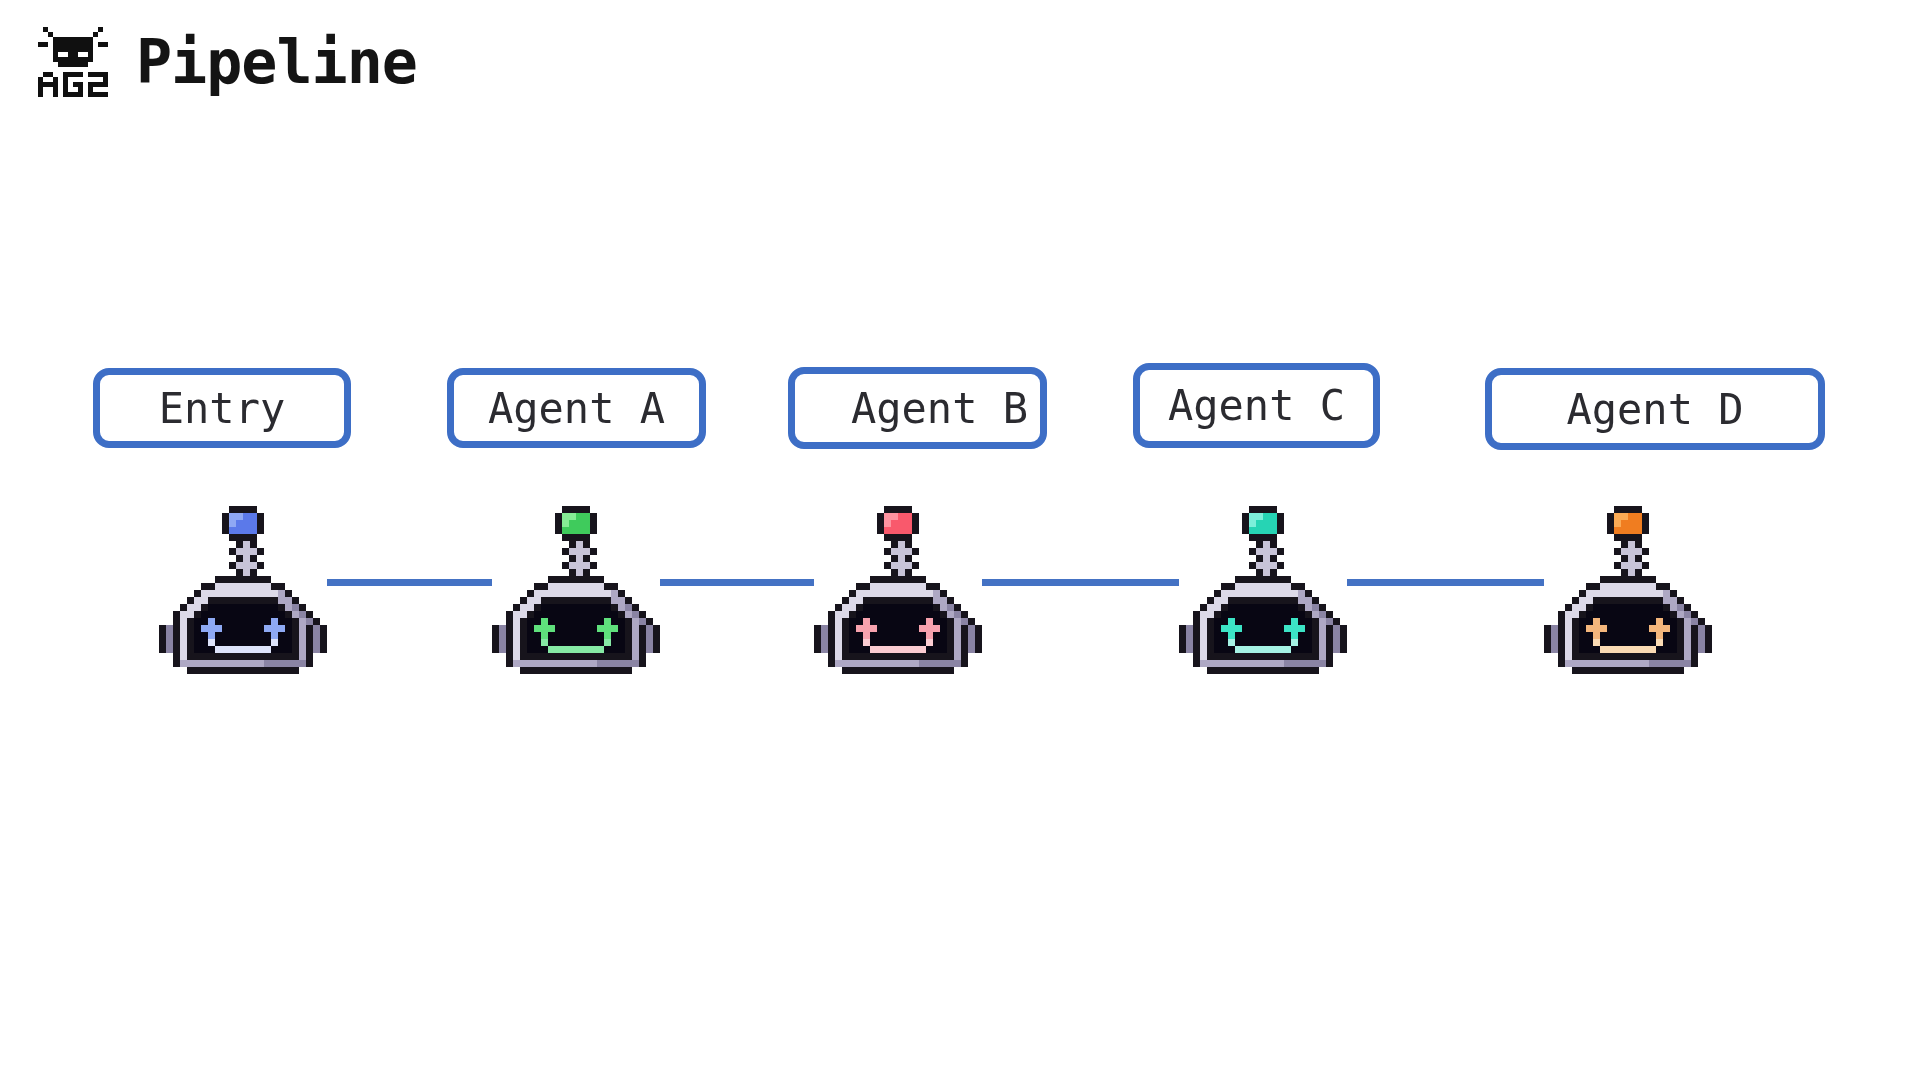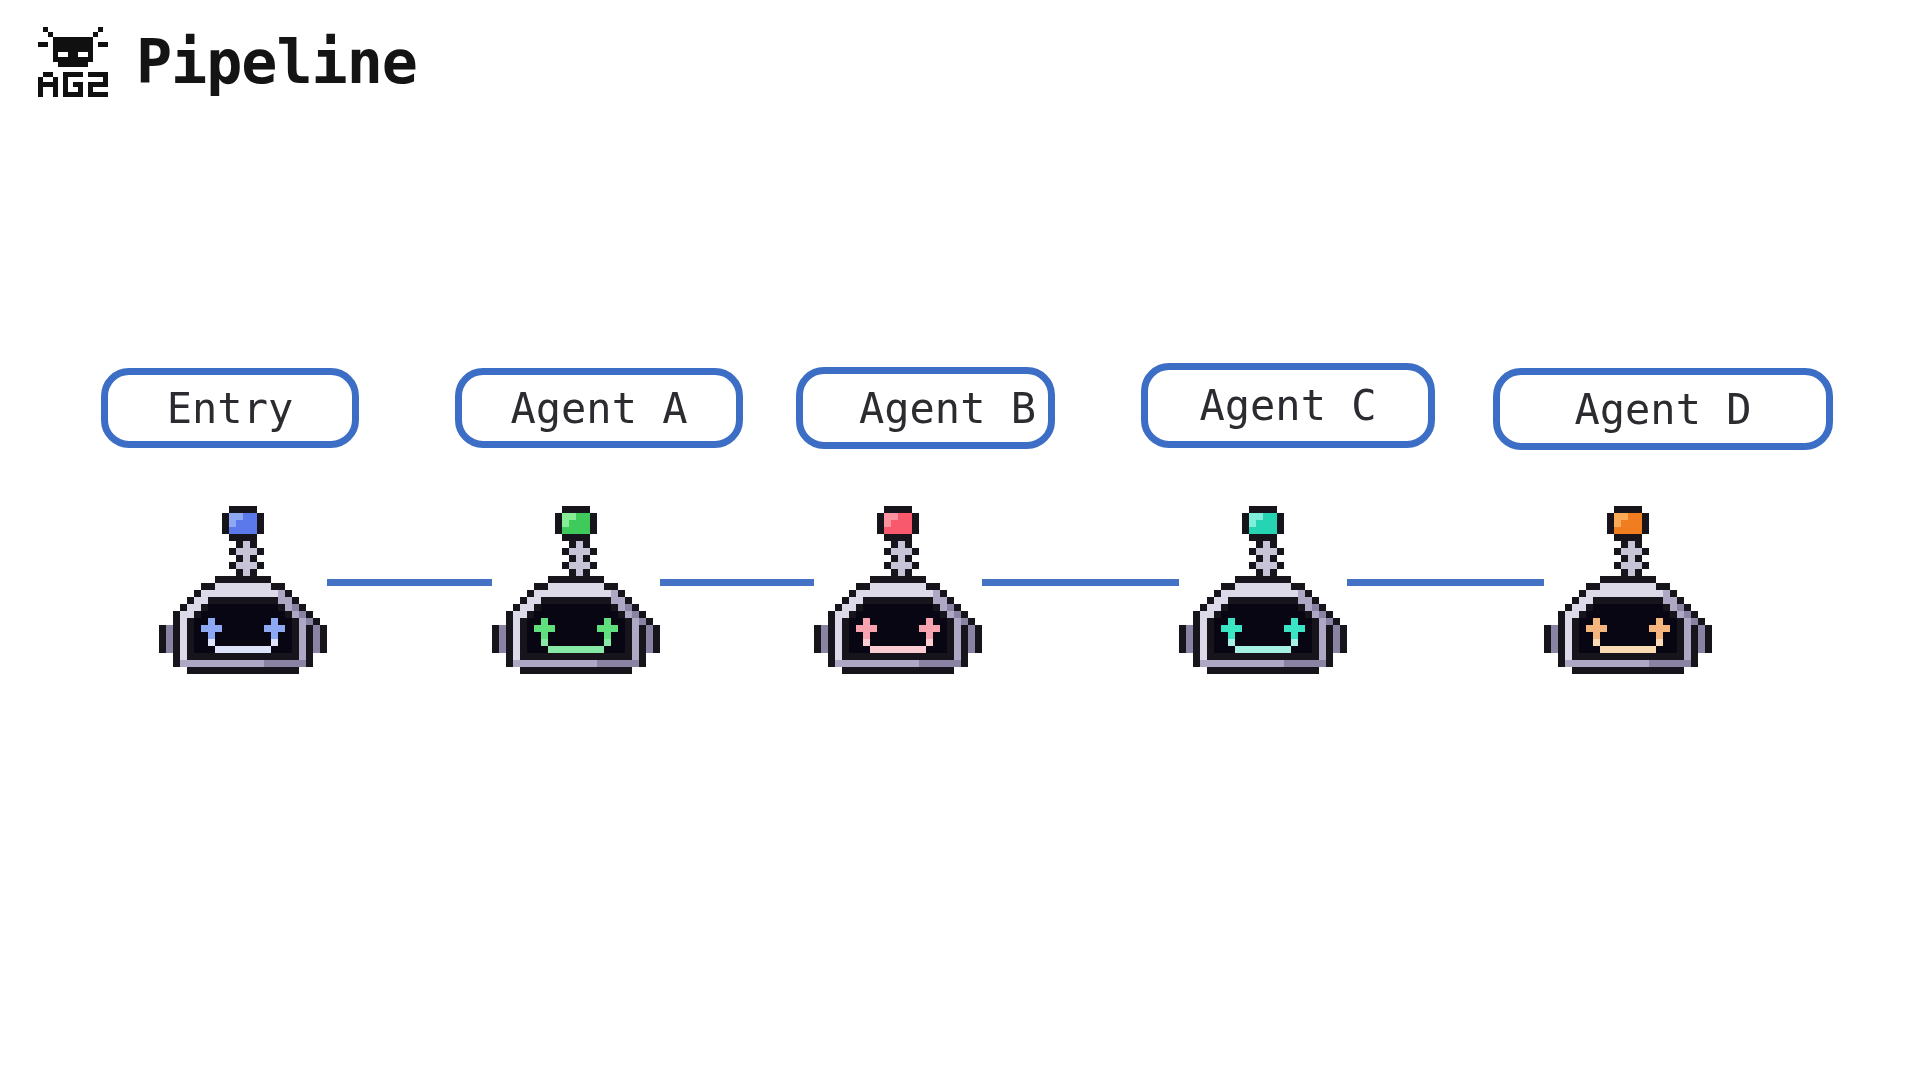--- a/index.html
+++ b/index.html
@@ -4,22 +4,22 @@
 <style>
   html,body{margin:0;padding:0;background:#ffffff;}
   #canvas{
     position:relative;width:1920px;height:1080px;background:#ffffff;
     font-family:"DejaVu Sans Mono","Liberation Mono",monospace;overflow:hidden;
   }
   #header{position:absolute;left:38px;top:24px;display:flex;align-items:center;gap:28px;justify-content:space-between;}
   #logo{width:70px;height:70px;}
   #title{font-size:60px;font-weight:bold;color:#141414;letter-spacing:-1px;line-height:76px;white-space:nowrap;}
   .node-box{
-    position:absolute;border:7px solid #3d6ec6;border-radius:28px;background:#ffffff;
-    display:flex;align-items:center;justify-content:center;box-sizing:border-box;margin-left:8px;
+    position:absolute;border:7px solid #3d6ec6;border-radius:16px;background:#ffffff;
+    display:flex;align-items:center;justify-content:center;box-sizing:border-box;
   }
   .node-label{font-size:42px;color:#2b2b30;white-space:nowrap;}
   .robot{position:absolute;width:168px;height:168px;}
   .connector{position:absolute;height:7px;background:#4472c4;}
 </style>
 </head>
 <body>
 
 <div id="canvas">
   <div id="header">
@@ -200,21 +200,21 @@
           <rect x="4" y="21" width="16" height="1" fill="#17141c"></rect>
           <rect x="20" y="21" width="1" height="1" fill="#aea8c4"></rect>
           <rect x="21" y="21" width="1" height="1" fill="#17141c"></rect>
           <rect x="2" y="22" width="1" height="1" fill="#17141c"></rect>
           <rect x="3" y="22" width="12" height="1" fill="#aea8c4"></rect>
           <rect x="15" y="22" width="6" height="1" fill="#8a84a4"></rect>
           <rect x="21" y="22" width="1" height="1" fill="#17141c"></rect>
           <rect x="4" y="23" width="16" height="1" fill="#17141c"></rect>
         </svg></div>
       <div class="connector" style="left: 327px; top: 579px; width: 165px; height: 7px; background: rgb(68, 114, 196);"></div>
-      <div class="node-box" style="left: 447px; top: 368px; width: 288px; height: 80px;">
+      <div class="node-box" style="left: 447px; top: 368px; width: 259px; height: 80px;">
         <span class="node-label">Agent A</span>
       </div>
       <div class="robot" style="left: 492px; top: 506px;"><svg width="168" height="168" viewBox="0 0 24 24" shape-rendering="crispEdges" xmlns="http://www.w3.org/2000/svg">
           <rect x="10" y="0" width="4" height="1" fill="#17141c"></rect>
           <rect x="9" y="1" width="1" height="1" fill="#17141c"></rect>
           <rect x="10" y="1" width="2" height="1" fill="#86ec95"></rect>
           <rect x="12" y="1" width="2" height="1" fill="#3fcb5c"></rect>
           <rect x="14" y="1" width="1" height="1" fill="#17141c"></rect>
           <rect x="9" y="2" width="1" height="1" fill="#17141c"></rect>
           <rect x="10" y="2" width="1" height="1" fill="#86ec95"></rect>
@@ -486,21 +486,21 @@
           <rect x="4" y="21" width="16" height="1" fill="#17141c"></rect>
           <rect x="20" y="21" width="1" height="1" fill="#aea8c4"></rect>
           <rect x="21" y="21" width="1" height="1" fill="#17141c"></rect>
           <rect x="2" y="22" width="1" height="1" fill="#17141c"></rect>
           <rect x="3" y="22" width="12" height="1" fill="#aea8c4"></rect>
           <rect x="15" y="22" width="6" height="1" fill="#8a84a4"></rect>
           <rect x="21" y="22" width="1" height="1" fill="#17141c"></rect>
           <rect x="4" y="23" width="16" height="1" fill="#17141c"></rect>
         </svg></div>
       <div class="connector" style="left: 982px; top: 579px; width: 197px; height: 7px; background: rgb(68, 114, 196);"></div>
-      <div class="node-box" style="left: 1133px; top: 363px; width: 294px; height: 85px;">
+      <div class="node-box" style="left: 1133px; top: 363px; width: 247px; height: 85px;">
         <span class="node-label">Agent C</span>
       </div>
       <div class="robot" style="left: 1179px; top: 506px;"><svg width="168" height="168" viewBox="0 0 24 24" shape-rendering="crispEdges" xmlns="http://www.w3.org/2000/svg">
           <rect x="10" y="0" width="4" height="1" fill="#17141c"></rect>
           <rect x="9" y="1" width="1" height="1" fill="#17141c"></rect>
           <rect x="10" y="1" width="2" height="1" fill="#7defda"></rect>
           <rect x="12" y="1" width="2" height="1" fill="#26d4b4"></rect>
           <rect x="14" y="1" width="1" height="1" fill="#17141c"></rect>
           <rect x="9" y="2" width="1" height="1" fill="#17141c"></rect>
           <rect x="10" y="2" width="1" height="1" fill="#7defda"></rect>

